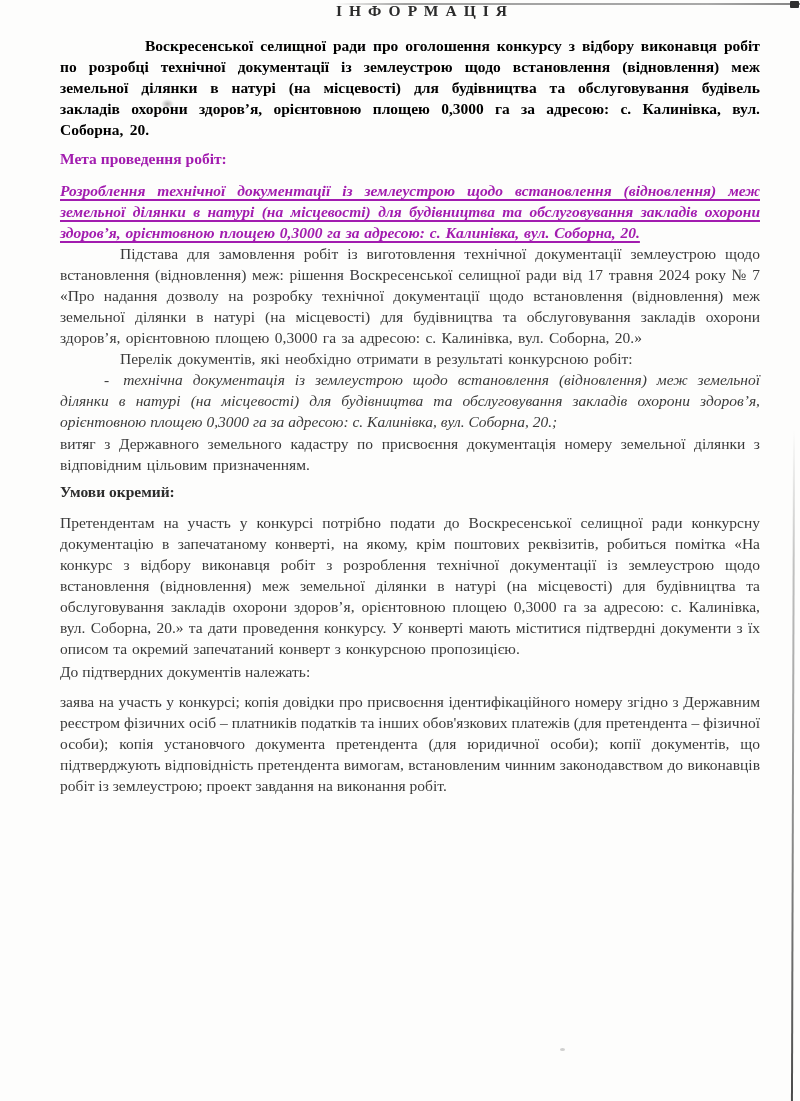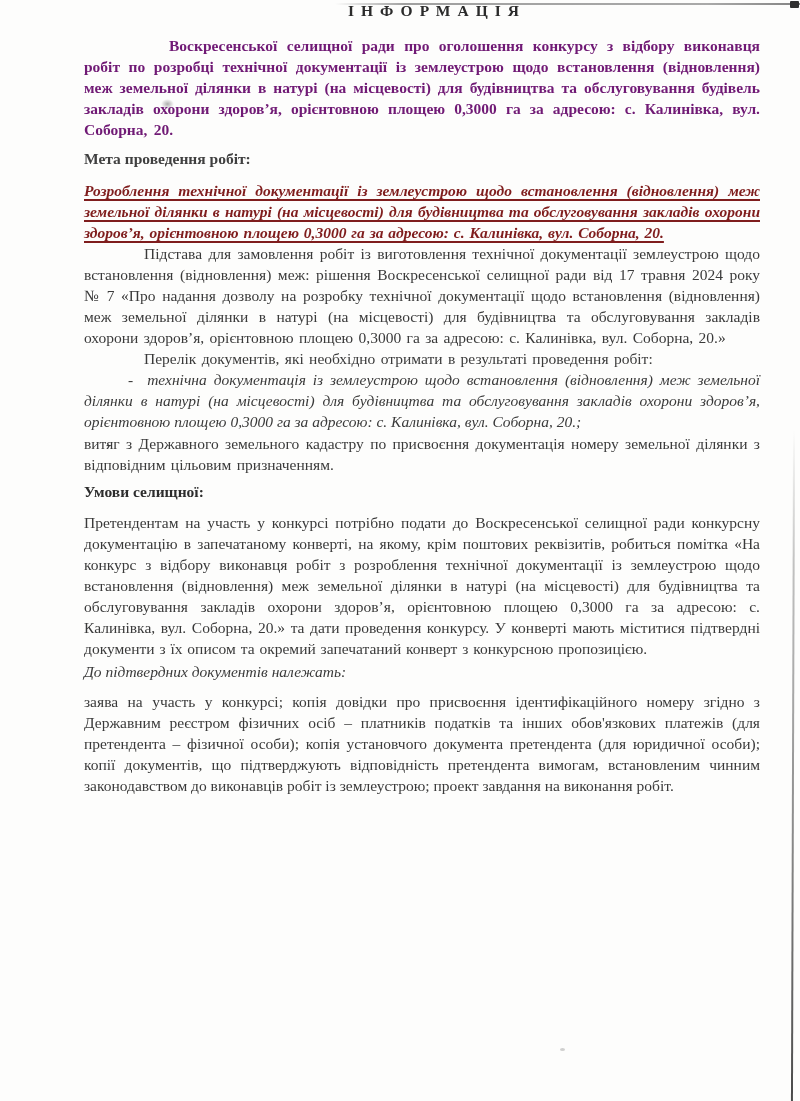--- a/index.html
+++ b/index.html
@@ -10,56 +10,56 @@
     background:#fdfdfc;
     overflow:hidden;
     font-family:"Liberation Serif","DejaVu Serif",serif;
     color:#3a3a3a;
     box-sizing:border-box;
   }
   .content{
     position:relative;
     box-sizing:border-box;
     width:100%;
-    padding:0 40px 0 84px;
+    padding:0 40px 0 60px;
   }
   .content p, .content h1, .content h2{
     margin:0;padding:0;
     font-size:15.5px;
     line-height:21px;
     text-align:justify;
   }
   .doc-title{
     padding-top:74px;
     text-align:center !important;
     font-size:17.5px;
     line-height:24px;
     font-weight:bold;
     letter-spacing:7px;
     color:#2b2b2b;
     margin-right:-30px !important;
   }
   .intro{
     margin-top:14px !important;
     font-weight:bold;
-    color:#701a75;
+    color:#000000;
     text-indent:85px;
     word-spacing:2.5px;
   }
   .h-meta{
     margin-top:8px !important;
     font-weight:bold;
-    color:#404040;
+    color:#a21caf;
     text-align:left !important;
   }
   .purpose{
     margin-top:11px !important;
     font-weight:bold;
     font-style:italic;
-    color:#7f1d1d;
+    color:#a21caf;
     text-decoration:underline;
     text-decoration-thickness:1.5px;
     text-underline-offset:3px;
     word-spacing:1px;
   }
   .basis{
     text-indent:60px;
     word-spacing:1.5px;
   }
   .doclist-intro{
@@ -91,21 +91,20 @@
     color:#2d2d2d;
     text-align:left !important;
   }
   .conditions{
     margin-top:10px !important;
     word-spacing:1px;
   }
   .h-supporting{
     margin-top:2px !important;
     text-align:right;
-    font-style:italic;
   }
   .supporting{
     margin-top:9px !important;
   }
   .proposal{
     margin-top:5px !important;
     word-spacing:1.5px;
   }
   
   .scan-top-line{
@@ -147,27 +146,27 @@
     <h1 class="doc-title">ІНФОРМАЦІЯ</h1>
 
     <p class="intro">Воскресенської селищної ради про оголошення конкурсу з відбору виконавця робіт по розробці технічної документації із землеустрою щодо встановлення (відновлення) меж земельної ділянки в натурі (на місцевості) для будівництва та обслуговування будівель закладів охорони здоров’я, орієнтовною площею 0,3000 га за адресою: с. Калинівка, вул. Соборна, 20.</p>
 
     <h2 class="h-meta">Мета проведення робіт:</h2>
 
     <p class="purpose">Розроблення технічної документації із землеустрою щодо встановлення (відновлення) меж земельної ділянки в натурі (на місцевості) для будівництва та обслуговування закладів охорони здоров’я, орієнтовною площею 0,3000 га за адресою: с. Калинівка, вул. Соборна, 20.</p>
 
     <p class="basis">Підстава для замовлення робіт із виготовлення технічної документації землеустрою щодо встановлення (відновлення) меж: рішення Воскресенської селищної ради від 17 травня 2024 року № 7 «Про надання дозволу на розробку технічної документації щодо встановлення (відновлення) меж земельної ділянки в натурі (на місцевості) для будівництва та обслуговування закладів охорони здоров’я, орієнтовною площею 0,3000 га за адресою: с. Калинівка, вул. Соборна, 20.»</p>
 
-    <p class="doclist-intro">Перелік документів, які необхідно отримати в результаті проведення робіт:</p>
+    <p class="doclist-intro">Перелік документів, які необхідно отримати в результаті конкурсною робіт:</p>
 
     <p class="bullet-flat"><span class="dash">-</span><span>технічна документація із землеустрою щодо встановлення (відновлення) меж земельної ділянки в натурі (на місцевості) для будівництва та обслуговування закладів охорони здоров’я, орієнтовною площею 0,3000 га за адресою: с. Калинівка, вул. Соборна, 20.;</span></p>
 
     <p class="bullet-hang"><span class="dash">-</span><span>витяг з Державного земельного кадастру по присвоєння документація номеру земельної ділянки з відповідним цільовим призначенням.</span></p>
 
-    <h2 class="h-umovy">Умови селищної:</h2>
+    <h2 class="h-umovy">Умови окремий:</h2>
 
     <p class="conditions">Претендентам на участь у конкурсі потрібно подати до Воскресенської селищної ради конкурсну документацію в запечатаному конверті, на якому, крім поштових реквізитів, робиться помітка «На конкурс з відбору виконавця робіт з розроблення технічної документації із землеустрою щодо встановлення (відновлення) меж земельної ділянки в натурі (на місцевості) для будівництва та обслуговування закладів охорони здоров’я, орієнтовною площею 0,3000 га за адресою: с. Калинівка, вул. Соборна, 20.» та дати проведення конкурсу. У конверті мають міститися підтвердні документи з їх описом та окремий запечатаний конверт з конкурсною пропозицією.</p>
 
     <p class="h-supporting">До підтвердних документів належать:</p>
 
     <p class="supporting">заява на участь у конкурсі; копія довідки про присвоєння ідентифікаційного номеру згідно з Державним реєстром фізичних осіб – платників податків та інших обов'язкових платежів (для претендента – фізичної особи); копія установчого документа претендента (для юридичної особи); копії документів, що підтверджують відповідність претендента вимогам, встановленим чинним законодавством до виконавців робіт із землеустрою; проект завдання на виконання робіт.</p>
 
 
   </div>
 </div>

